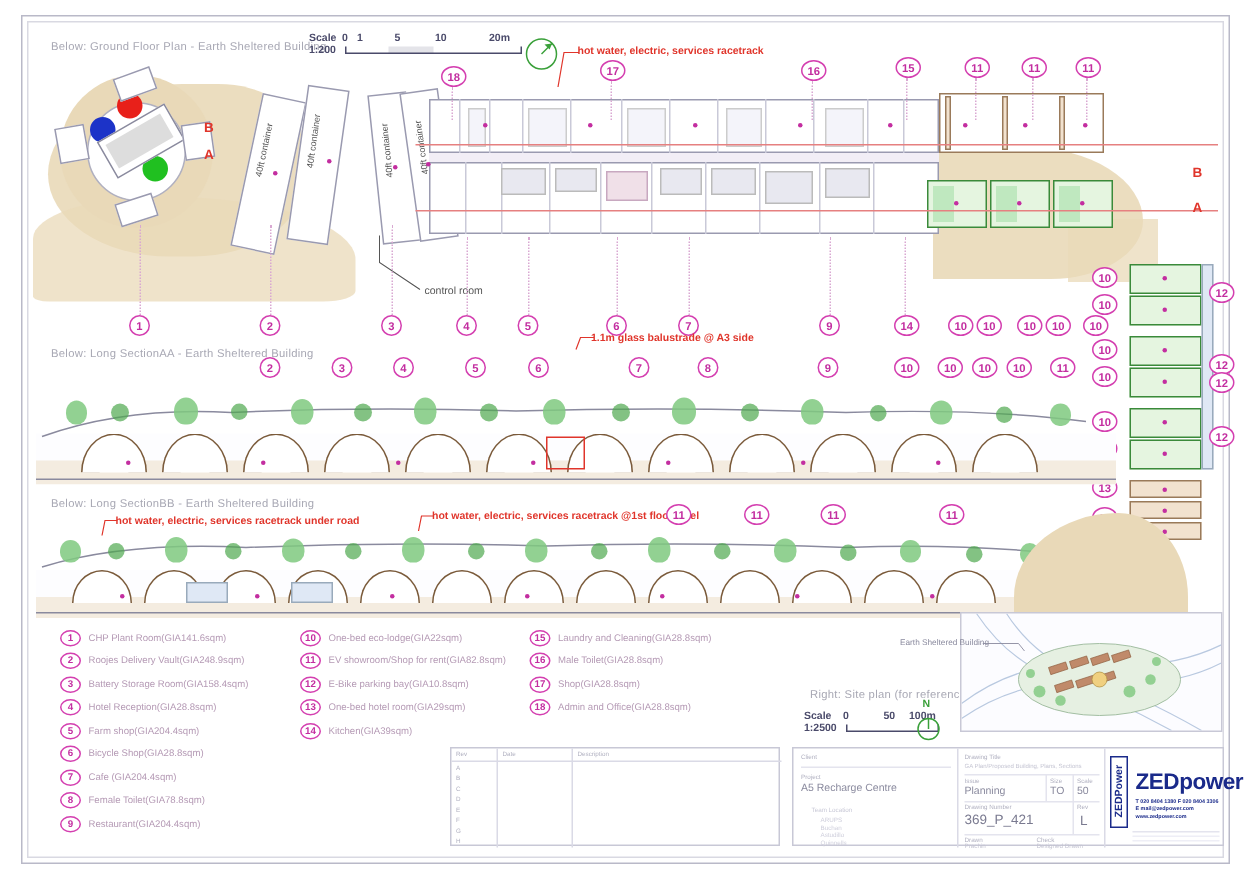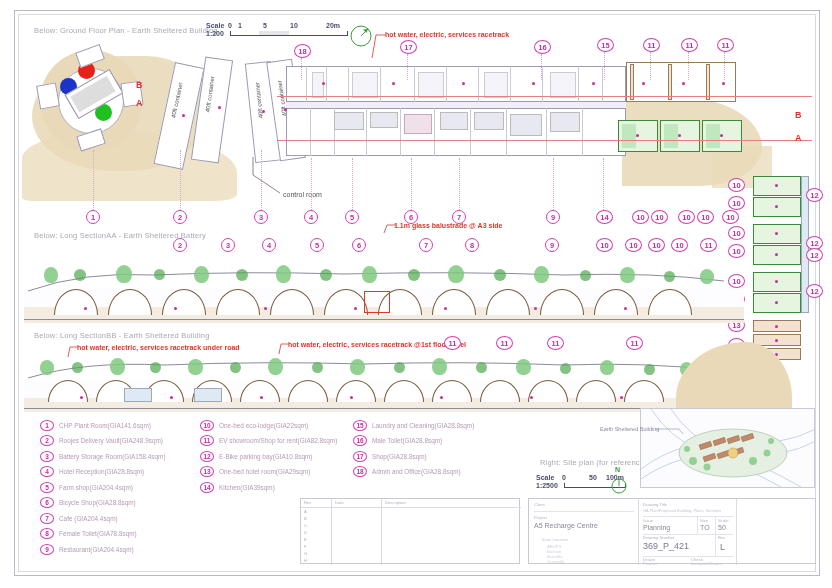--- a/index.html
+++ b/index.html
@@ -293,21 +293,21 @@
     <div class="bub wide" style="left:0;top:142px;">13</div>
     <div class="bub wide" style="left:0;top:162px;">13</div>
     <div class="bub wide" style="left:0;top:182px;">13</div>
   </div>
   <div class="abs" style="left:806px;top:188px;width:20px;height:140px;">
     <div class="bub wide" style="left:0;top:0px;">12</div>
     <div class="bub wide" style="left:0;top:48px;">12</div>
     <div class="bub wide" style="left:0;top:96px;">12</div>
   </div>
 
-  <div class="abs ttl" style="left:34px;top:231px;">Below: Long SectionAA - Earth Sheltered Battery</div>
+  <div class="abs ttl" style="left:34px;top:231px;">Below: Long SectionAA - Earth Sheltered Building</div>
 
   <div class="abs redlbl" style="left:394px;top:222px;">1.1m glass balustrade @ A3 side</div>
   <svg class="abs" style="left:382px;top:221px;" width="16" height="14">
     <path d="M14 4 L5 4 L2 12" stroke="#e0352b" stroke-width=".8" fill="none"></path>
   </svg>
 
   <div class="abs" style="left:0;top:238px;width:832px;height:20px;">
     <div class="bub" style="left:173px;top:0;">2</div>
     <div class="bub" style="left:221px;top:0;">3</div>
     <div class="bub" style="left:262px;top:0;">4</div>
@@ -626,15 +626,30 @@
       <div class="abs" style="left:76px;top:35px;width:1px;height:22px;background:#e4e4ee;"></div>
       <div class="abs tb-lbl" style="left:79px;top:36px;">Rev</div>
       <div class="abs tb-val big" style="left:81px;top:43px;">L</div>
       <div class="abs" style="left:4px;top:57px;width:90px;height:1px;background:#e4e4ee;"></div>
       <div class="abs tb-lbl" style="left:4px;top:58px;">Drawn</div>
       <div class="abs tb-lbl" style="left:4px;top:62px;color:#c4c4d2;">Prachin</div>
       <div class="abs tb-lbl" style="left:52px;top:58px;">Check</div>
       <div class="abs tb-lbl" style="left:52px;top:62px;color:#c4c4d2;">Designed  Drawn</div>
     </div>
 
+    <div class="tb-cell" style="left:208px;top:0;width:80px;height:66px;">
+      <div class="abs" style="left:3px;top:5px;width:12px;height:48px;background:#fff;
+          border:1px solid #1a2a8a;box-sizing:border-box;display:flex;align-items:center;justify-content:center;">
+        <span class="zedside">ZEDPower</span>
+      </div>
+      <div class="abs zed" style="left:20px;top:14px;">ZEDpower</div>
+      <div class="abs zedcontact" style="left:20px;top:33px;">
+        <div>T  020 8404 1380   F  020 8404 3306</div>
+        <div>E  mail@zedpower.com</div>
+        <div>www.zedpower.com</div>
+      </div>
+      <div class="abs" style="left:18px;top:55px;width:58px;height:1px;background:#e4e4ee;"></div>
+      <div class="abs" style="left:18px;top:58px;width:58px;height:1px;background:#eeeef6;"></div>
+      <div class="abs" style="left:18px;top:61px;width:58px;height:1px;background:#eeeef6;"></div>
+    </div>
   </div>
 
 </div>
 
 </body></html>

